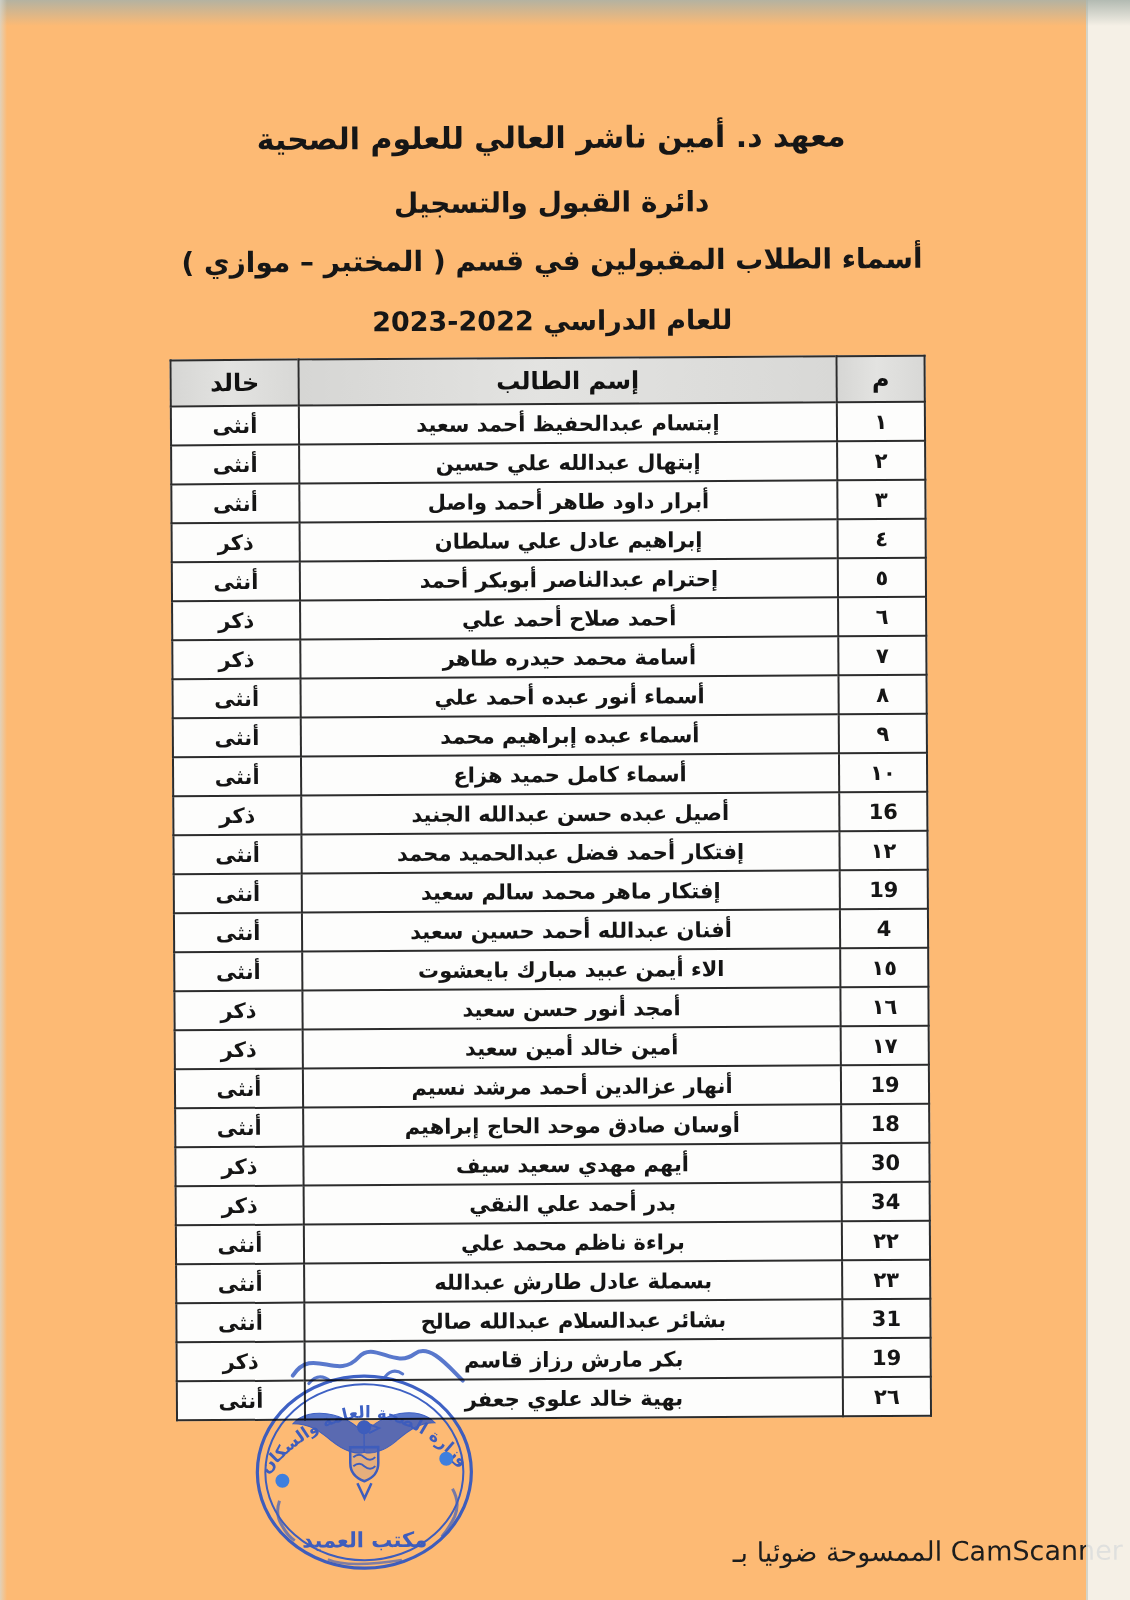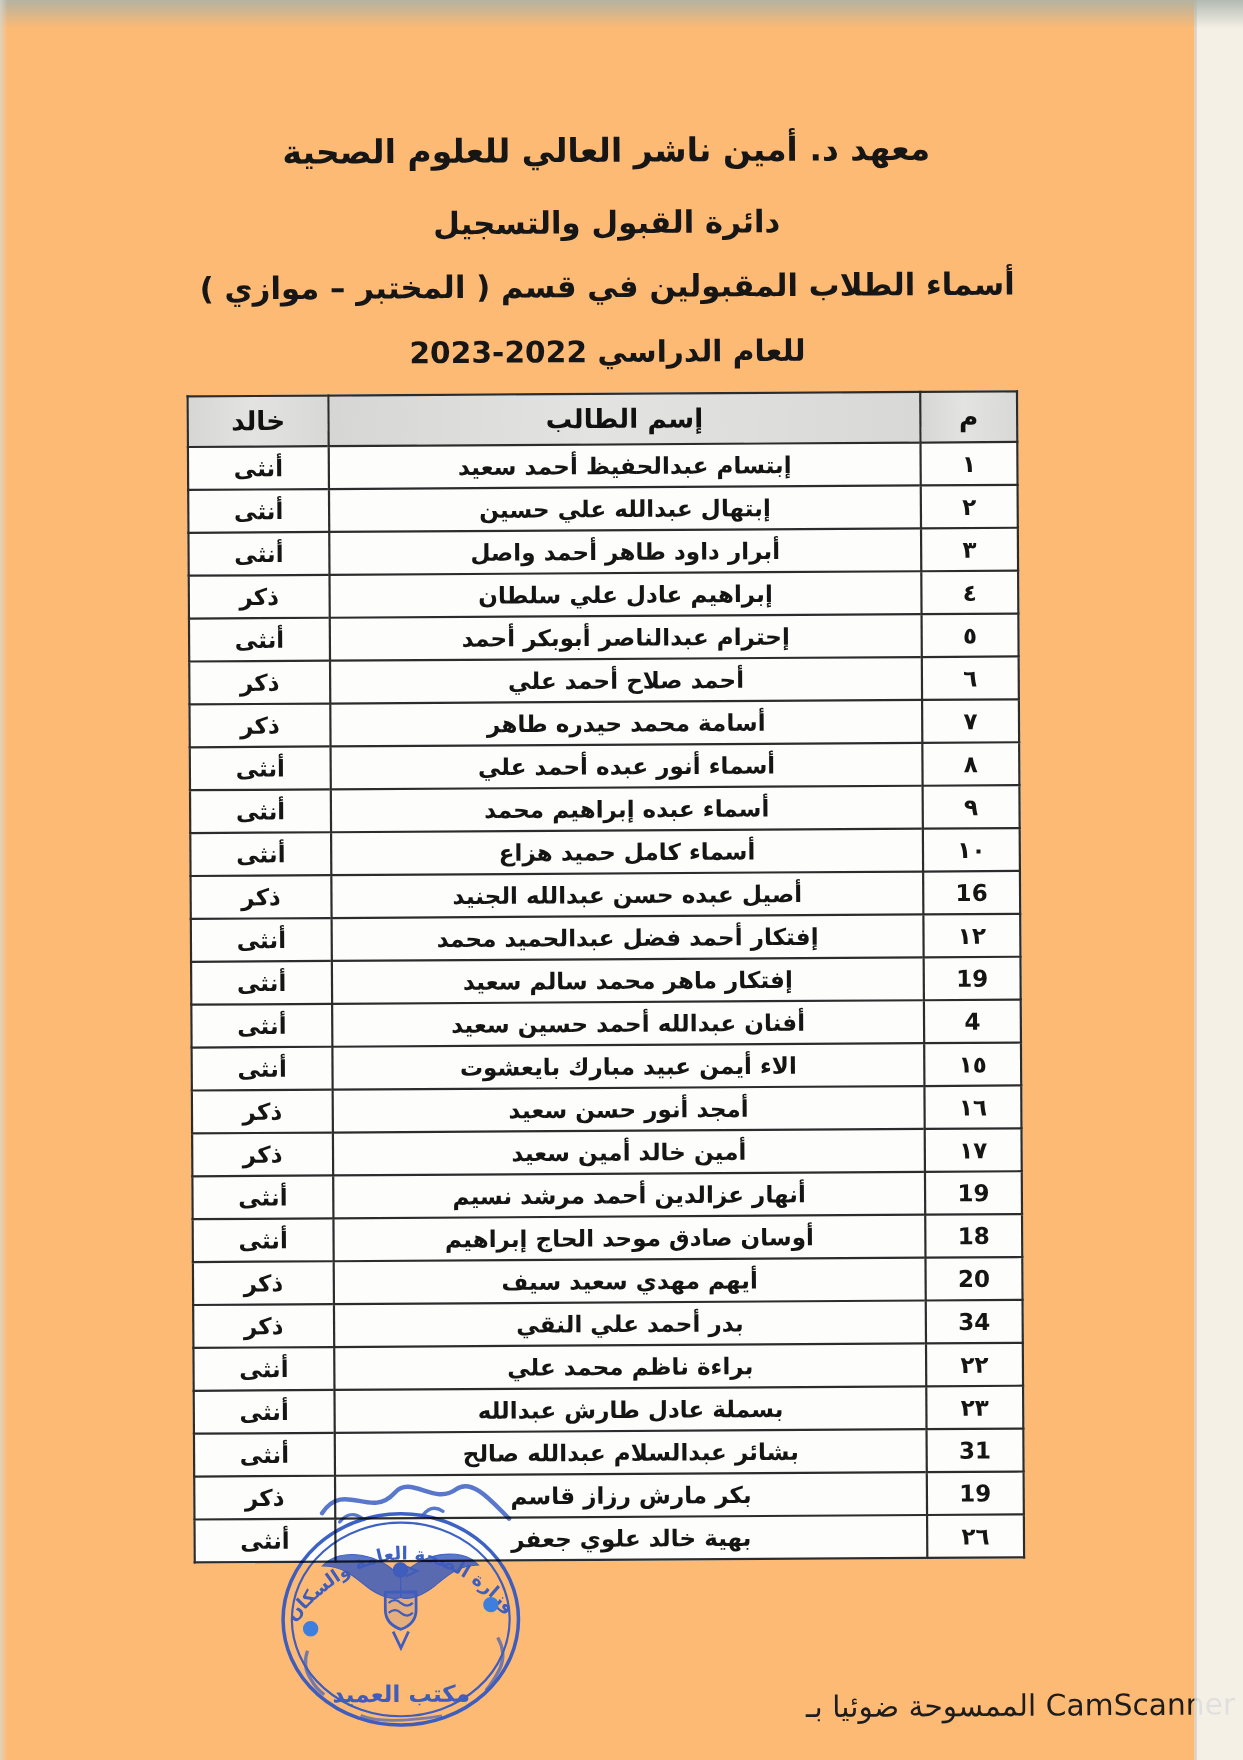--- a/index.html
+++ b/index.html
@@ -188,21 +188,21 @@
             <td class="col-no">19</td>
             <td class="col-name">أنهار عزالدين أحمد مرشد نسيم</td>
             <td class="col-gender">أنثى</td>
           </tr>
           <tr>
             <td class="col-no">18</td>
             <td class="col-name">أوسان صادق موحد الحاج إبراهيم</td>
             <td class="col-gender">أنثى</td>
           </tr>
           <tr>
-            <td class="col-no">20</td>
+            <td class="col-no">30</td>
             <td class="col-name">أيهم مهدي سعيد سيف</td>
             <td class="col-gender">ذكر</td>
           </tr>
           <tr>
             <td class="col-no">34</td>
             <td class="col-name">بدر أحمد علي النقي</td>
             <td class="col-gender">ذكر</td>
           </tr>
           <tr>
             <td class="col-no">٢٢</td>

